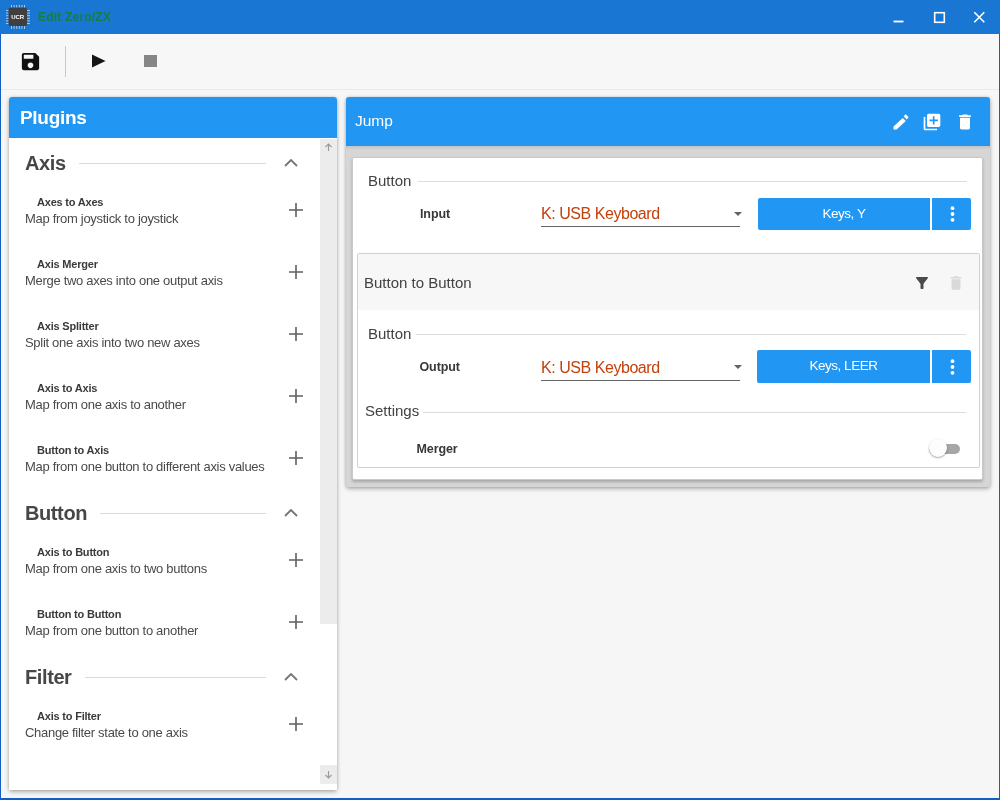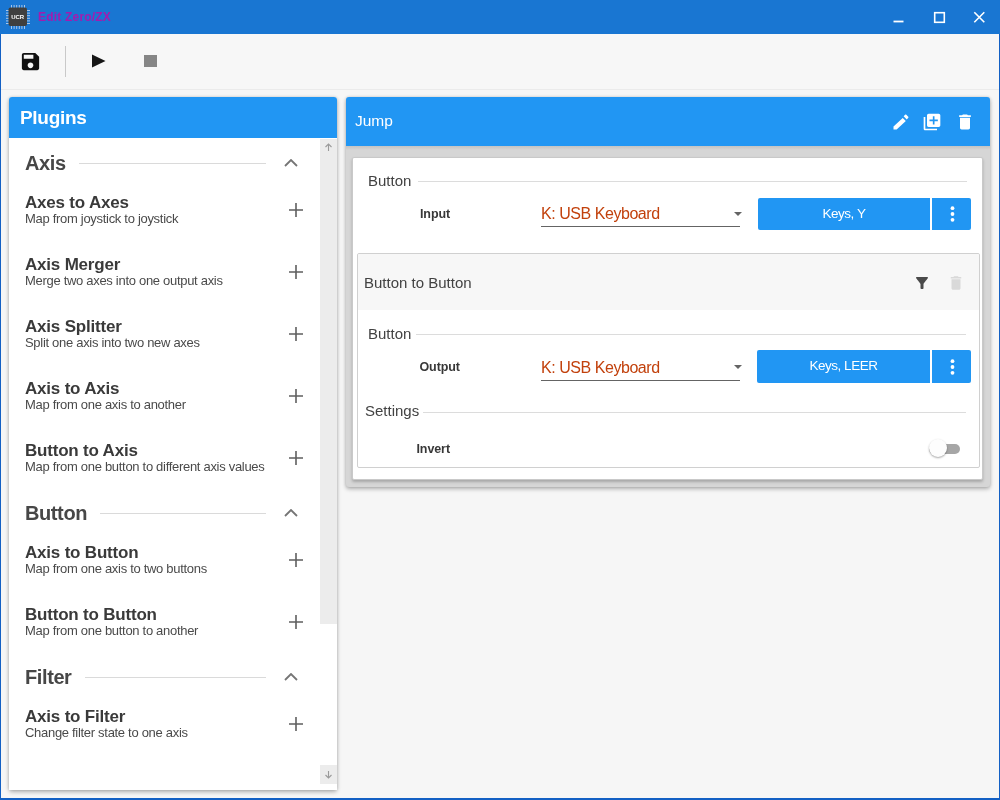--- a/index.html
+++ b/index.html
@@ -2,21 +2,21 @@
 <html><head>
 <meta charset="utf-8">
 <style>
   * { margin:0; padding:0; box-sizing:border-box; }
   html,body { width:1000px; height:800px; overflow:hidden; }
   body { font-family:"Liberation Sans", sans-serif; background:#f6f6f6; position:relative; }
   .abs { position:absolute; }
 
   
   #titlebar { left:0; top:0; width:1000px; height:34px; background:#1976d2; }
-  #titletext { left:38px; top:10px; color:#a21caf; font-size:12px; font-weight:700; letter-spacing:.2px; }
+  #titletext { left:38px; top:10px; color:#15803d; font-size:12px; font-weight:700; letter-spacing:.2px; }
   #borderL { left:0; top:34px; width:1px; height:766px; background:#1360c4; }
   #borderR { left:998.5px; top:34px; width:1.5px; height:766px; background:#1360c4; }
   #borderB { left:0; top:798px; width:1000px; height:2px; background:#1360c4; }
 
   #toolbar { left:1px; top:34px; width:997.5px; height:56px; background:#f7f7f7; border-bottom:1px solid #ebebeb; }
   #tb-div { left:64.5px; top:45.5px; width:1px; height:31px; background:#c9c9c9; }
 
   
   #leftpanel { left:9px; top:97px; width:328px; height:693px; background:#fff; border-radius:3px;
                box-shadow:0 2px 4px rgba(0,0,0,.28), 0 0 3px rgba(0,0,0,.14); }
@@ -28,21 +28,21 @@
   #rp-head { left:346px; top:97px; width:644px; height:49px; background:#2196f3; border-radius:3px 3px 0 0; }
   #rp-title { left:355px; top:111.5px; color:#fff; font-size:15.5px; }
 
   
   #lp-list { left:9px; top:138px; width:311px; height:652px; background:#fff; overflow:hidden; }
   .sechead { height:40px; display:flex; align-items:center; padding:0 22px 0 16px; }
   .sechead:first-child { margin-top:5px; }
   .sechead .t { font-size:20px; font-weight:700; color:#474747; letter-spacing:-.4px; }
   .sechead .line { flex:1; height:1px; background:#dadada; margin:0 18px 0 13px; }
   .item { height:62px; padding:12px 0 0 16px; position:relative; white-space:nowrap; }
-  .item .t { font-size:17px; font-weight:700; color:#3a3a3a; line-height:15.5px; letter-spacing:-.2px; }
+  .item .t { font-size:11px; font-weight:700; color:#3a3a3a; line-height:15.5px; letter-spacing:-.2px;margin-left:12px; }
   .item .d { font-size:13px; color:#4a4a4a; line-height:15px; letter-spacing:-.3px; }
   .plus { position:absolute; right:16px; top:19px; width:16px; height:16px; }
 
   
   #sb { left:320px; top:138px; width:17px; height:652px; background:#fff; }
   #sb-thumb { left:0; top:1px; width:17px; height:485px; background:#ececec; }
   #sb-down { left:0; top:627px; width:17px; height:19px; background:#ececec; }
 
   
   #card { left:352px; top:156.5px; width:631px; height:323.5px; background:#fff; border:1px solid #c9c9c9;
@@ -240,15 +240,15 @@
   <div class="abs bluebtn" style="left:757px;top:350.4px;width:173px;height:32.5px;line-height:32.5px;border-radius:2px 0 0 2px">Keys, LEER</div>
   <div class="abs bluebtn" style="left:932px;top:350.4px;width:39px;height:32.5px;border-radius:0 2px 2px 0"></div>
   <svg class="abs" style="left:950px;top:358.6px" width="5" height="16" viewBox="0 0 5 16">
     <circle cx="2.5" cy="2.2" r="1.9" fill="#fff"></circle>
     <circle cx="2.5" cy="8" r="1.9" fill="#fff"></circle>
     <circle cx="2.5" cy="13.8" r="1.9" fill="#fff"></circle>
   </svg>
 
   <div class="abs sectitle" style="left:365px;top:402.3px">Settings</div>
   <div class="abs secline" style="left:423px;top:412.4px;width:543px"></div>
-  <div class="abs lbl" style="left:372.5px;top:441.5px">Invert</div>
+  <div class="abs lbl" style="left:372.5px;top:441.5px">Merger</div>
   <div class="abs toggle-track"></div>
   <div class="abs toggle-thumb"></div>
 
 </body></html>

